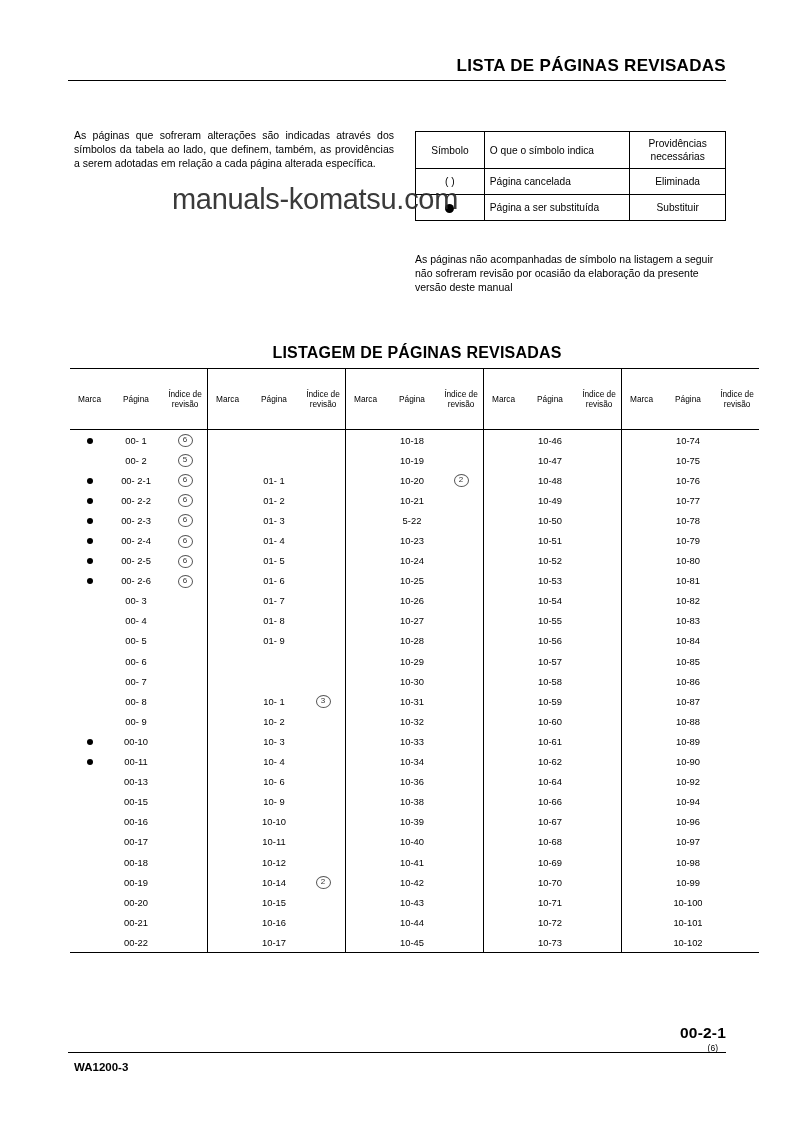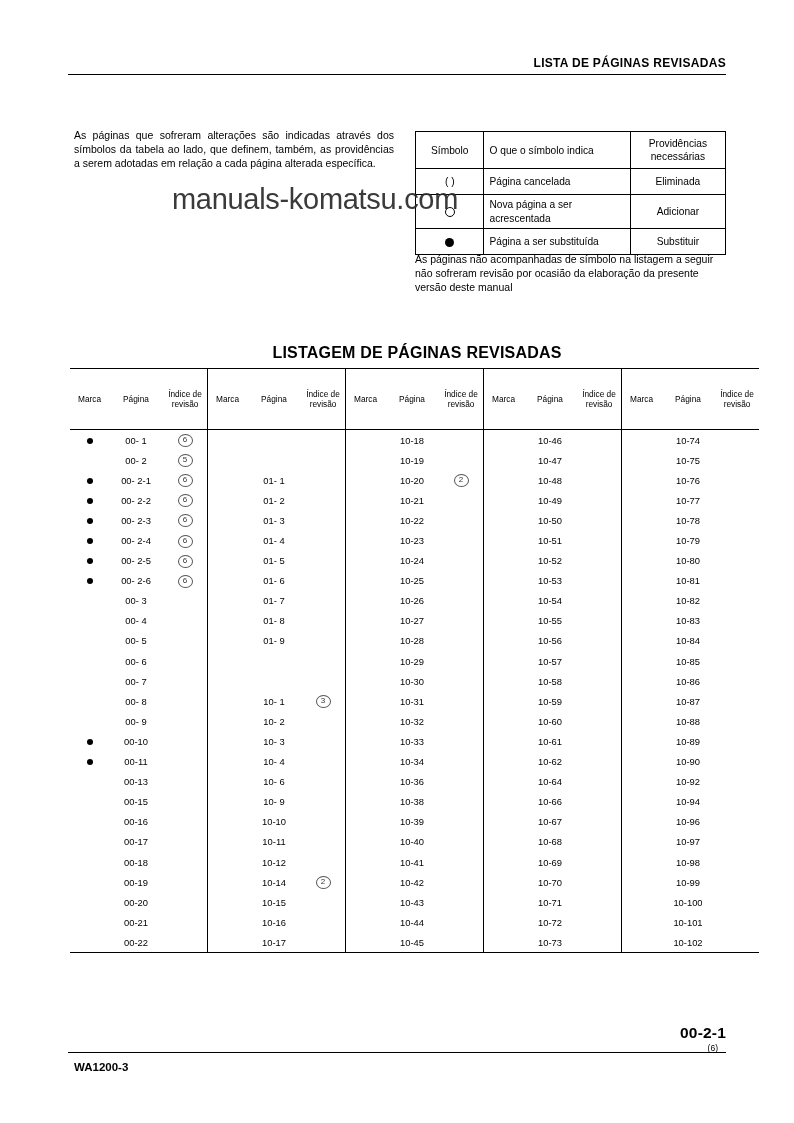--- a/index.html
+++ b/index.html
@@ -18,21 +18,21 @@
 
   
   .header {
     position: absolute;
     left: 68px;
     top: 56px;
     width: 658px;
   }
   .header-title {
     text-align: right;
-    font-size: 12px;
+    font-size: 17px;
     font-weight: bold;
     letter-spacing: 0.3px;
     padding-bottom: 4px;
   }
   .header-rule {
     border-bottom: 1.6px solid #000;
     width: 100%;
   }
 
   
@@ -229,27 +229,20 @@
       <td class="col-sym">Símbolo</td>
       <td class="col-desc">O que o símbolo indica</td>
       <td class="col-act two-line">Providências necessárias</td>
     </tr>
   </thead>
   <tbody>
     <tr>
       <td class="col-sym">( )</td>
       <td class="col-desc">Página cancelada</td>
       <td class="col-act">Eliminada</td>
-    </tr>
-    <tr>
-      <td class="col-sym">
-        <span class="glyph-open"></span>
-      </td>
-      <td class="col-desc two-line">Nova página a ser acrescentada</td>
-      <td class="col-act">Adicionar</td>
     </tr>
     <tr>
       <td class="col-sym">
         <span class="glyph-filled"></span>
       </td>
       <td class="col-desc">Página a ser substituída</td>
       <td class="col-act">Substituir</td>
     </tr>
   </tbody>
 </table>
@@ -351,21 +344,21 @@
           <td class="c-idx"></td>
         </tr>
         <tr>
           <td class="c-marca"><span class="mark-dot"></span></td>
           <td class="c-pagina"><span class="pagenum">00- 2-3</span></td>
           <td class="c-idx"><span class="rev-idx">6</span></td>
           <td class="c-marca grp-sep-l"></td>
           <td class="c-pagina"><span class="pagenum">01- 3</span></td>
           <td class="c-idx"></td>
           <td class="c-marca grp-sep-l"></td>
-          <td class="c-pagina"><span class="pagenum">10-22</span></td>
+          <td class="c-pagina"><span class="pagenum">5-22</span></td>
           <td class="c-idx"></td>
           <td class="c-marca grp-sep-l"></td>
           <td class="c-pagina"><span class="pagenum">10-50</span></td>
           <td class="c-idx"></td>
           <td class="c-marca grp-sep-l"></td>
           <td class="c-pagina"><span class="pagenum">10-78</span></td>
           <td class="c-idx"></td>
         </tr>
         <tr>
           <td class="c-marca"><span class="mark-dot"></span></td>

